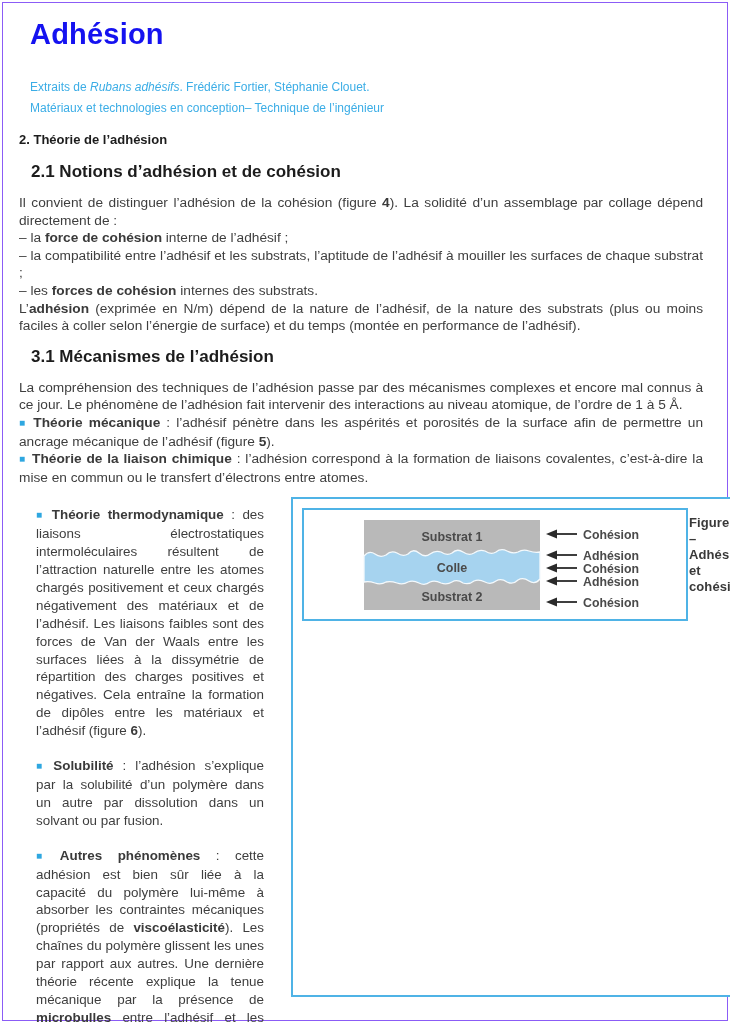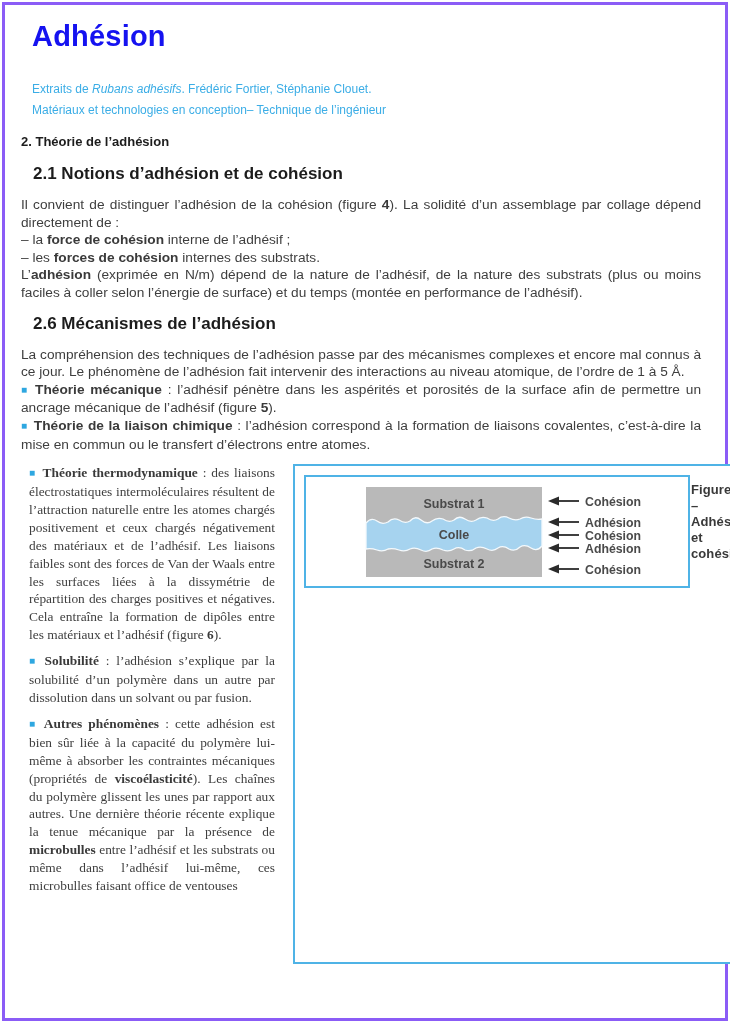--- a/index.html
+++ b/index.html
@@ -1,34 +1,34 @@
 <!DOCTYPE html>
 <html><head>
 <meta charset="utf-8">
 <style>
   html,body{margin:0;padding:0;background:#fff;}
   body{width:730px;height:1023px;overflow:hidden;position:relative;
        font-family:"Liberation Sans",sans-serif;-webkit-font-smoothing:antialiased;}
-  .frame{position:absolute;inset:2px;border:3px solid #8b5cf6;background:#fff;}
+  .frame{position:absolute;inset:2px;border:1px solid #8b5cf6;background:#fff;}
   .content{padding:14px 24px 0 16px;}
 
   .doc-title{font-size:29px;font-weight:bold;color:#1512f0;margin:0 0 0 11px;line-height:34px;letter-spacing:0.2px;}
   .subtitle{margin:26px 0 0 11px;color:#3bade6;font-size:12px;line-height:21px;}
   .subtitle i{font-style:italic;}
 
   .h2x{font-size:13px;font-weight:bold;color:#1c1c1c;line-height:20px;margin:11px 0 0 0;}
   .h3x{font-size:17px;font-weight:bold;color:#1c1c1c;line-height:20px;margin:12px;}
 
   p.body{font-size:13.7px;color:#3e3e3e;line-height:17.6px;margin:0;text-align:justify;}
   p.body b, .colL b{font-weight:bold;color:#3a3a3a;}
   .blt{color:#2ea7e0;font-size:10px;margin-right:6px;position:relative;top:-1px;}
 
   .cols{display:flex;gap:10px;margin-top:3px;align-items:flex-start;}
   .colL{width:262px;flex:0 0 262px;}
-  .colL p{font-size:13.4px;color:#3e3e3e;line-height:17.9px;margin:8px;text-align:justify;font-family:Liberation Serif, serif;}
+  .colL p{font-size:13.4px;color:#3e3e3e;line-height:17.9px;margin:17px;text-align:justify;}
 
   .figpanel{flex:1;border:2px solid #4fb3e6;margin-top:8px;padding:9px 9px 4px 9px;
             display:flex;background:#fff;height:500px;box-sizing:border-box;}
   .figbox{border:2px solid #4fb3e6;background:#fff;display:flex;align-items:center;justify-content:center;box-sizing:border-box;}
   .figcap{font-size:13px;font-weight:bold;color:#393939;margin:7px 0 0 1px;word-spacing:3px;letter-spacing:0.1px;line-height:16px;}
   .gap1{height:20px;} .gap2{height:20px;}
 
   .box4{height:113px;}
   .box5{height:105px;padding:0 4px;}
   .box6{height:151px;flex-direction:column;justify-content:space-evenly;padding:6px 0;}
@@ -54,24 +54,25 @@
   <div class="subtitle">
     <div><span>Extraits de </span><i>Rubans adhésifs</i><span>. Frédéric Fortier, Stéphanie Clouet.</span></div>
     <div>Matériaux et technologies en conception– Technique de l’ingénieur</div>
   </div>
 
   <div class="h2x">2. Théorie de l’adhésion</div>
   <div class="h3x">2.1 Notions d’adhésion et de cohésion</div>
 
   <p class="body"><span>Il convient de distinguer l’adhésion de la cohésion (figure </span><b>4</b><span>). La solidité d’un assemblage par collage dépend directement de :</span></p>
   <p class="body"><span>– la </span><b>force de cohésion</b><span> interne de l’adhésif ;</span></p>
+  <p class="body">–  la compatibilité entre l’adhésif et les substrats, l’aptitude de l’adhésif à mouiller les surfaces de chaque substrat ;</p>
   <p class="body"><span>– les </span><b>forces de cohésion</b><span> internes des substrats.</span></p>
   <p class="body"><span>L’</span><b>adhésion</b><span> (exprimée en N/m) dépend de la nature de l’adhésif, de la nature des substrats (plus ou moins faciles à coller selon l’énergie de surface) et du temps (montée en performance de l’adhésif).</span></p>
 
-  <div class="h3x">2.6 Mécanismes de l’adhésion</div>
+  <div class="h3x">3.1 Mécanismes de l’adhésion</div>
   <p class="body">La compréhension des techniques de l’adhésion passe par des mécanismes complexes et encore mal connus à ce jour. Le phénomène de l’adhésion fait intervenir des interactions au niveau atomique, de l’ordre de 1 à 5 Å.</p>
 
   <p class="body"><span class="blt">■</span><b>Théorie mécanique</b><span> : l’adhésif pénètre dans les aspérités et porosités de la surface afin de permettre un ancrage mécanique de l’adhésif (figure </span><b>5</b><span>).</span></p>
   <p class="body"><span class="blt">■</span><b>Théorie de la liaison chimique</b><span> : l’adhésion correspond à la formation de liaisons covalentes, c’est-à-dire la mise en commun ou le transfert d’électrons entre atomes.</span></p>
 
   <div class="cols">
 
     <div class="colL">
       <p><span class="blt">■</span><b>Théorie thermodynamique</b><span> : des liaisons électrostatiques intermoléculaires résultent de l’attraction naturelle entre les atomes chargés positivement et ceux chargés négativement des matériaux et de l’adhésif. Les liaisons faibles sont des forces de Van der Waals entre les surfaces liées à la dissymétrie de répartition des charges positives et négatives. Cela entraîne la formation de dipôles entre les matériaux et l’adhésif (figure </span><b>6</b><span>).</span></p>
       <p><span class="blt">■</span><b>Solubilité</b><span> : l’adhésion s’explique par la solubilité d’un polymère dans un autre par dissolution dans un solvant ou par fusion.</span></p>

